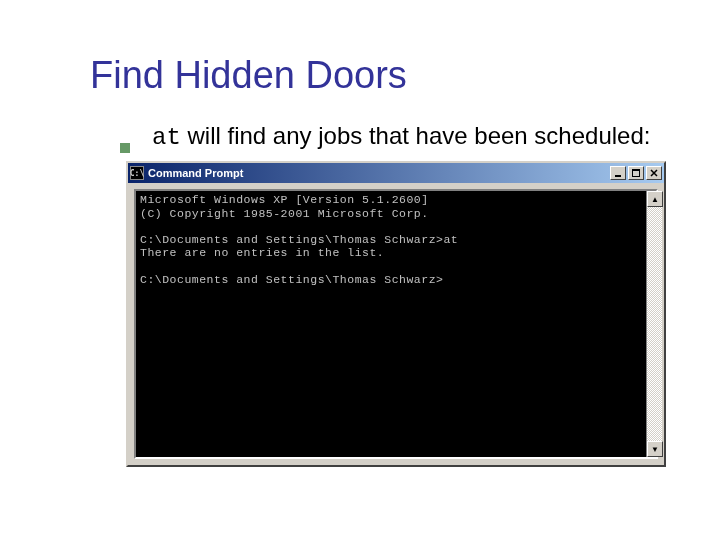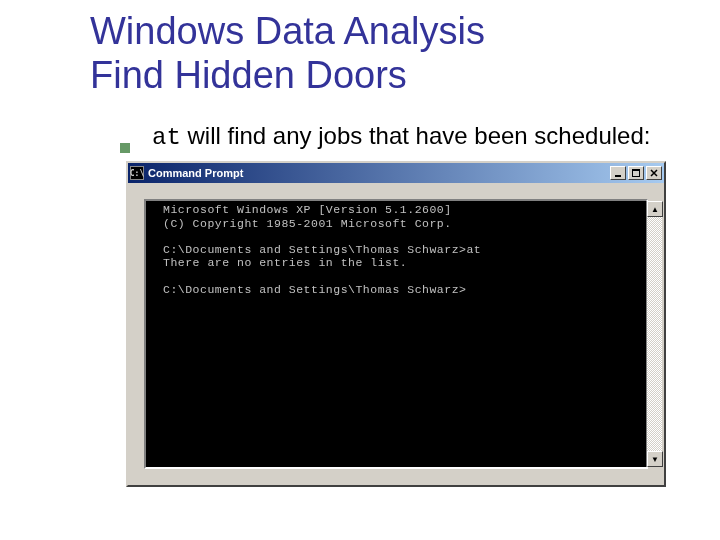--- a/index.html
+++ b/index.html
@@ -96,26 +96,26 @@
     color: #000;
   }
   .tb-btn svg { display:block; }
   .console-area {
     background: #000;
     color: #c0c0c0;
     font-family: "Terminal", "Courier New", monospace;
     font-size: 11.5px;
     line-height: 1.15;
     height: 270px;
-    padding: 2px 17px;
+    padding: 2px 4px;
     white-space: pre;
     letter-spacing: 0.5px;
     border: 2px solid;
     border-color: #808080 #fff #fff #808080;
-    margin: 16px;
+    margin: 6px;
     position: relative;
   }
   .scrollbar-v {
     position: absolute;
     right: 2px;
     top: 2px;
     bottom: 2px;
     width: 16px;
     background: #d4d0c8;
     border-left: 1px solid #808080;
@@ -133,21 +133,21 @@
   }
   .sb-track { flex:1; background: repeating-conic-gradient(#d4d0c8 0 25%, #fff 0 50%) 0 0/2px 2px; }
   .cmd-wrapper { position: relative; margin-left:18px; width:540px; }
 </style>
 </head>
 <body>
 
 <div class="slide">
 
   <h1 class="title">
-    <span>Windows Data Analysis</span><br>
+    <br>
     <span>Find Hidden Doors</span>
   </h1>
 
   <div class="bullet-row">
     <div class="bullet"></div>
     <div class="bullet-text">
       <span class="cmd">at</span><span>  will find any jobs that have been scheduled:</span>
     </div>
   </div>
 

